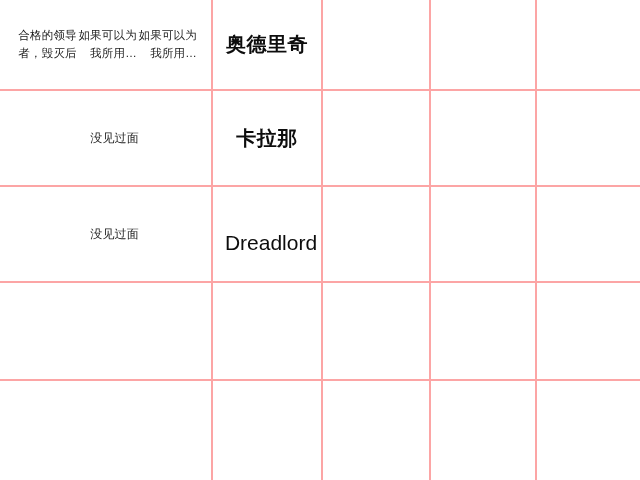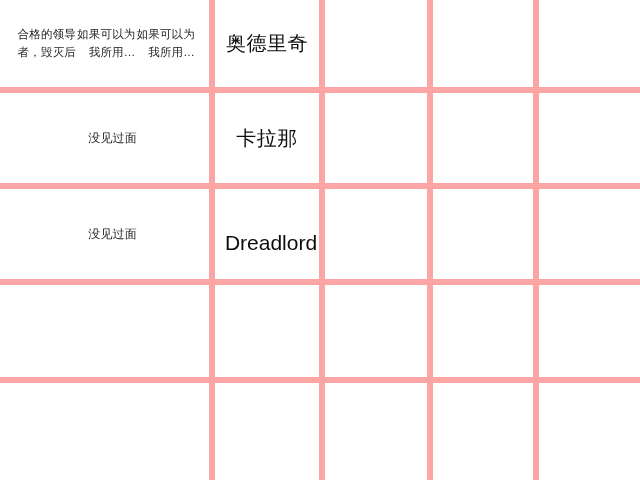--- a/index.html
+++ b/index.html
@@ -27,21 +27,21 @@
     position: absolute;
     left: 0;
     top: 0;
     width: 640px;
     height: 480px;
     border-collapse: collapse;
     table-layout: fixed;
   }
 
   .grid td {
-    border: 6px solid #fca5a5;
+    border: 2px solid #fca5a5;
     padding: 0;
     vertical-align: middle;
     background: #ffffff;
   }
 
   
   .grid tr td:first-child { border-left: none; }
   .grid tr:first-child td { border-top: none; }
   .grid tr:last-child td { border-bottom: none; }
   .grid tr td:last-child { border-right: none; }
@@ -74,21 +74,21 @@
   .comment.single {
     font-size: 12px;
     padding-right: 72px;
   }
 
   
   .name {
     justify-content: center;
     text-align: center;
     font-size: 20px;
-    font-weight: 400;
+    font-weight: 700;
     color: #0d0d0d;
     letter-spacing: 0.5px;
     white-space: nowrap;
   }
   .name.latin {
     font-size: 21px;
     font-weight: 400;
     letter-spacing: 0px;
     transform: translateX(4px);
     margin-top: 18px;

